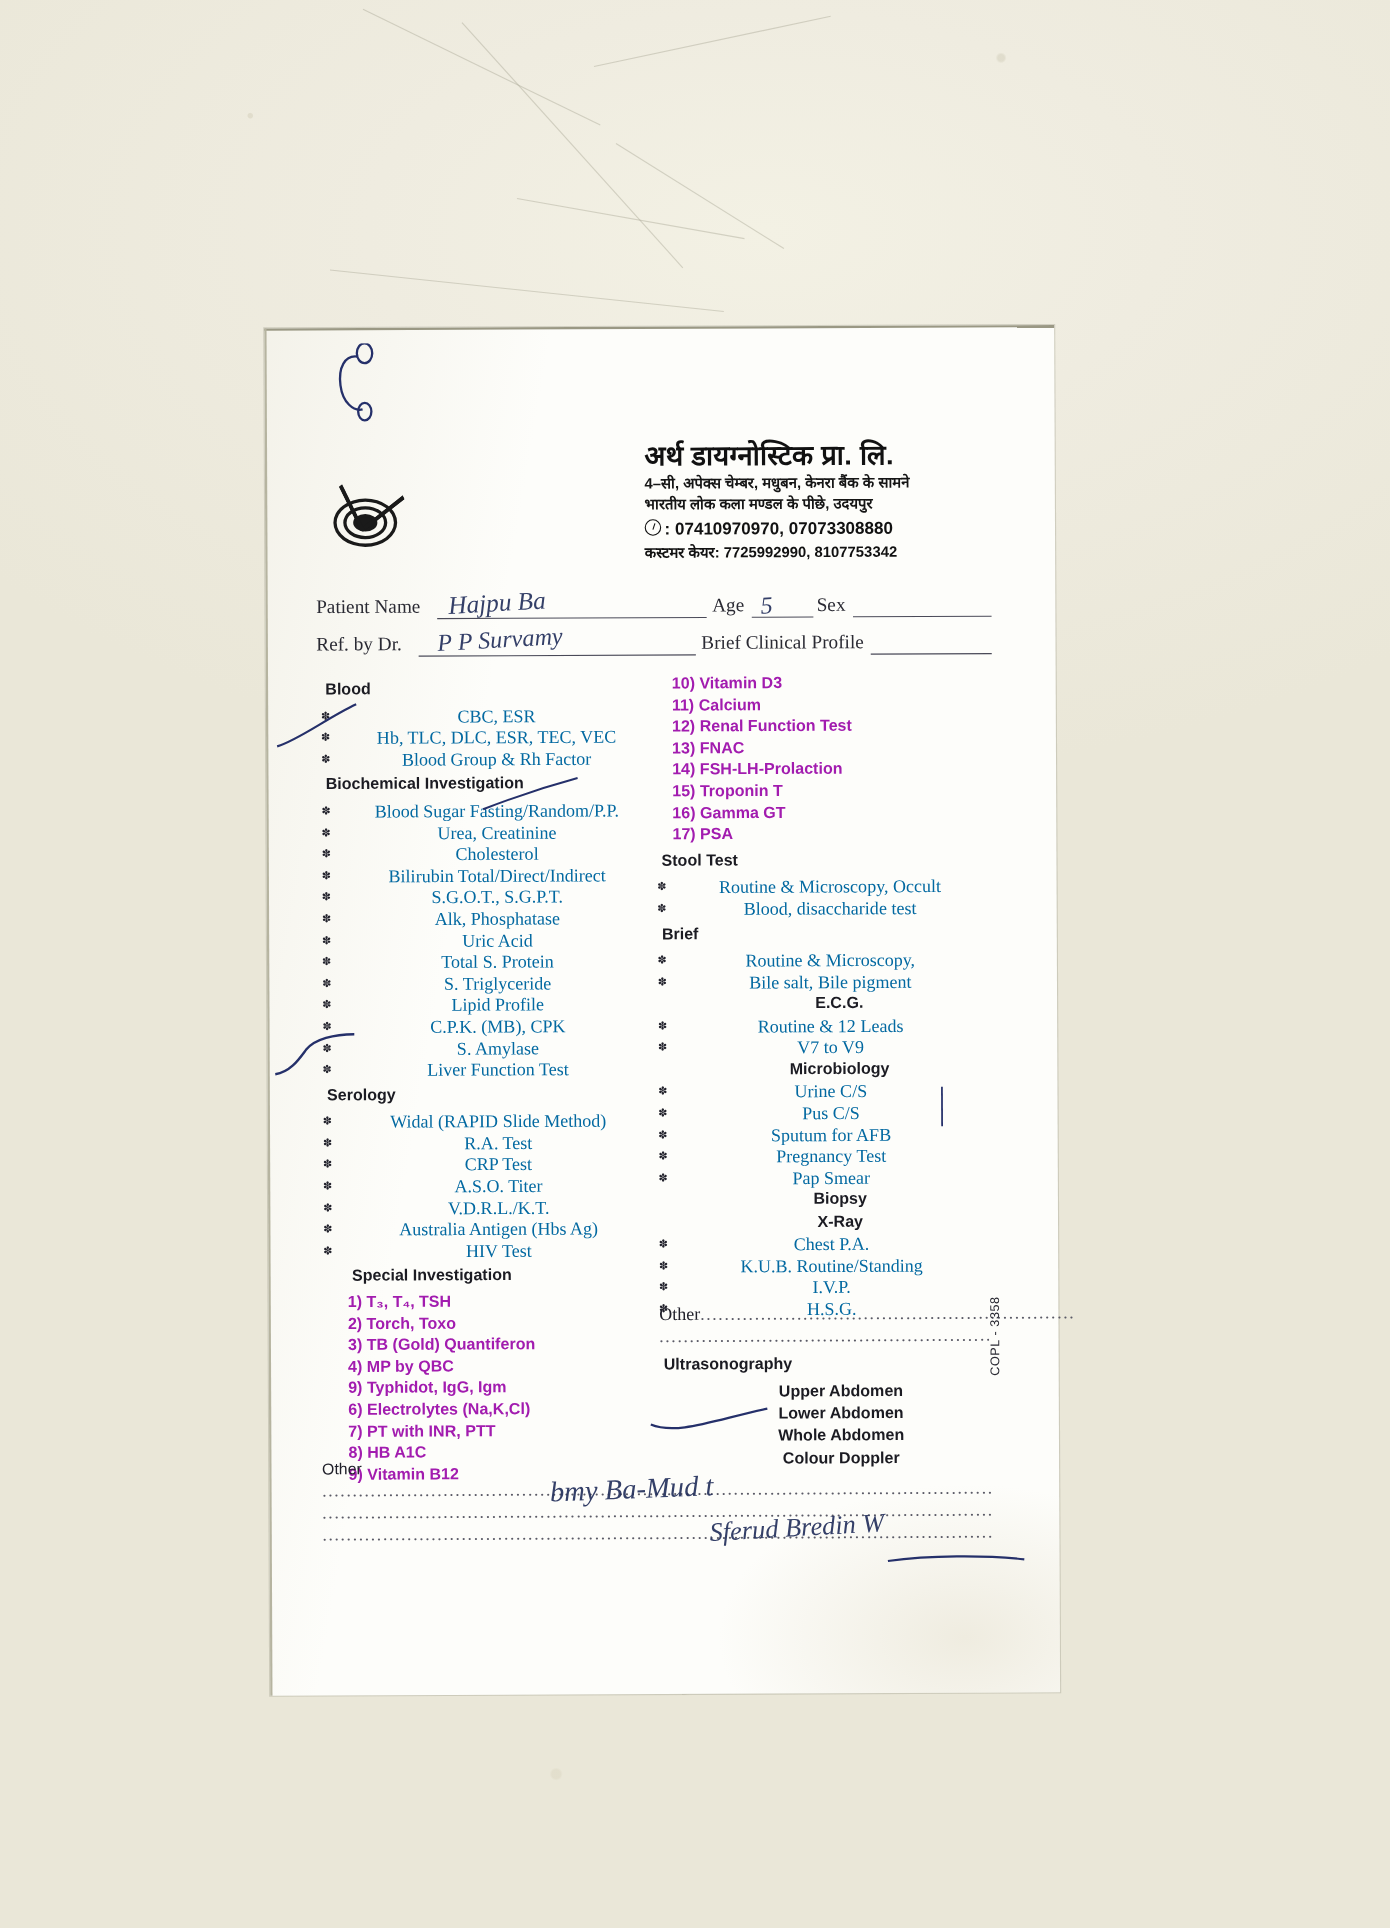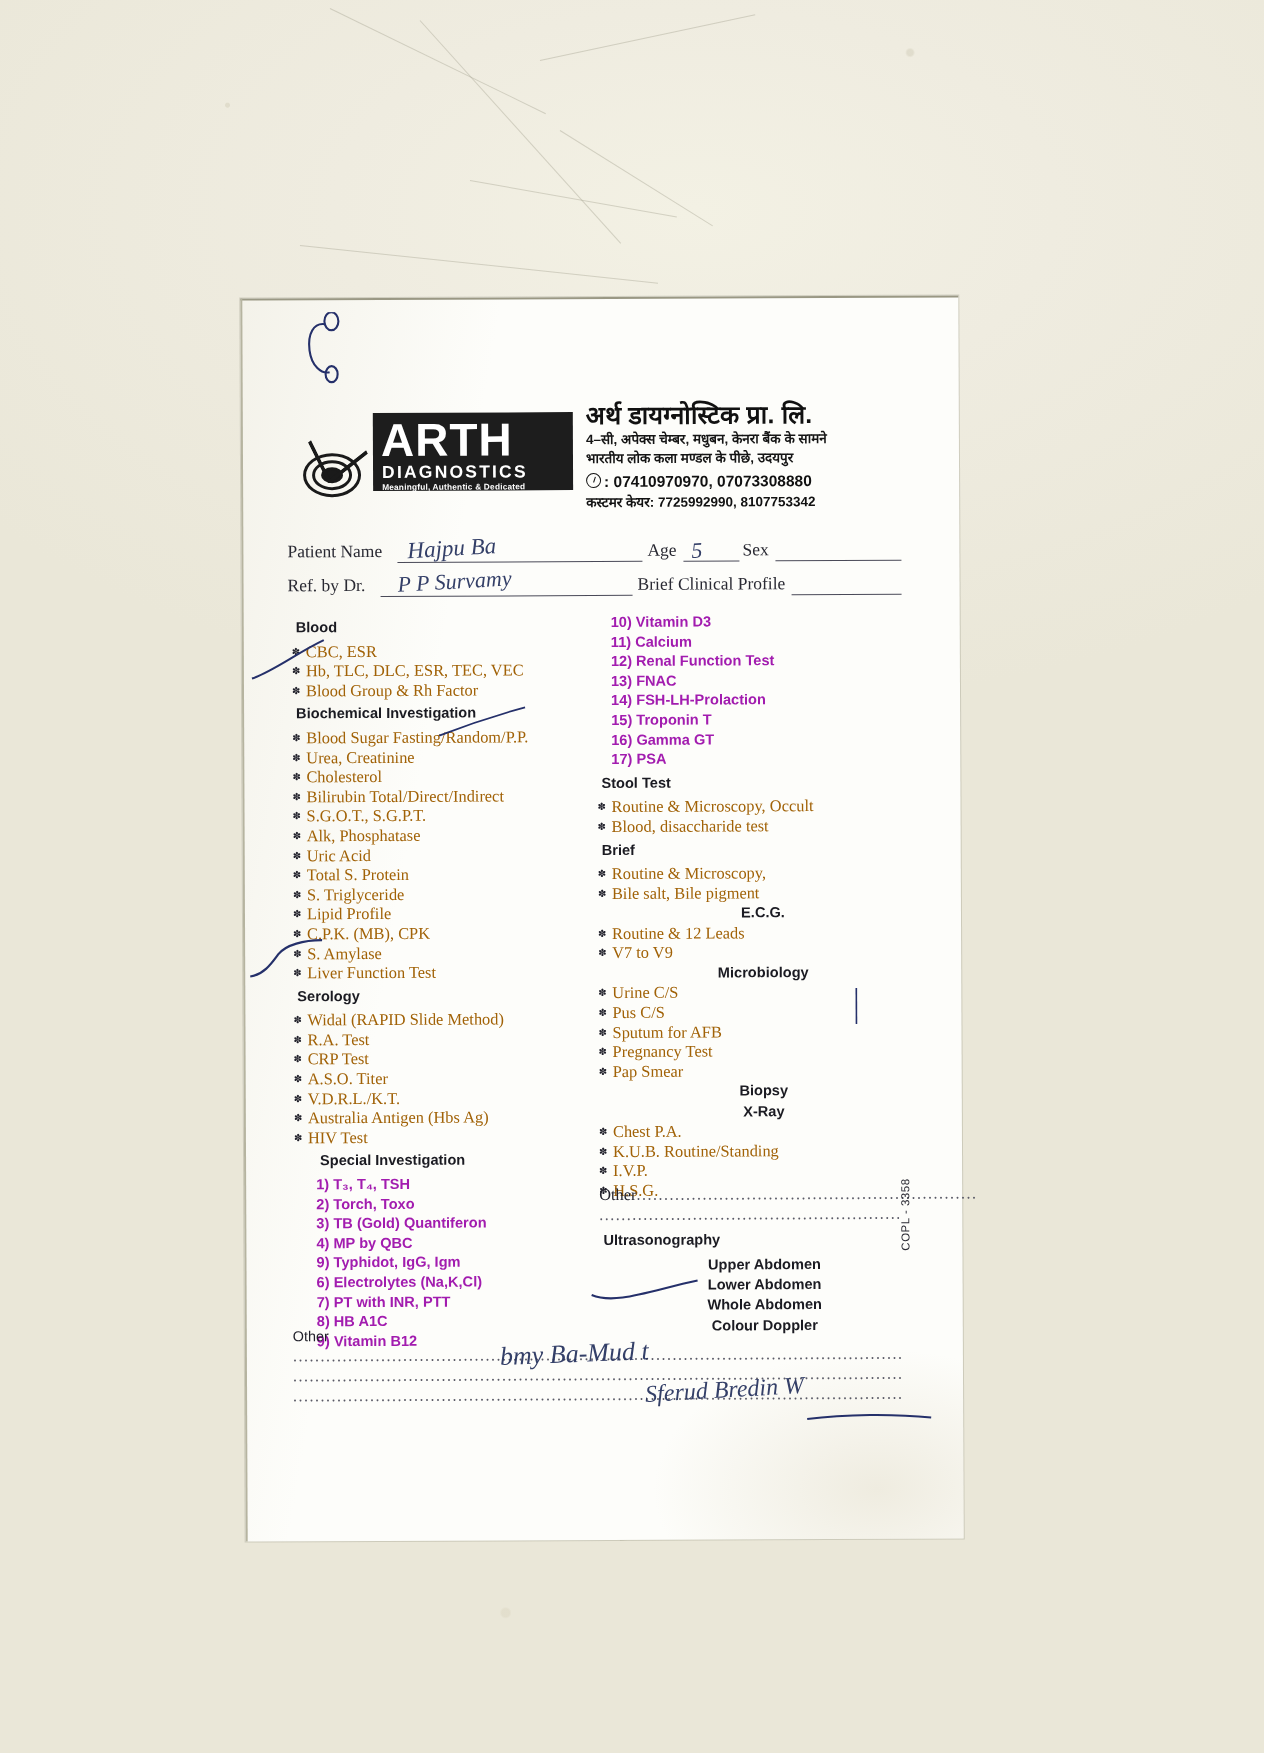--- a/index.html
+++ b/index.html
@@ -223,25 +223,26 @@
     font-weight: bold;
     font-size: 14.6px;
     color: #1b1b22;
     line-height: 19.6px;
     margin: 4px;
   }
   .grp-head.indent { padding-left: 22px; }
   .item {
     font-family: "Liberation Serif", serif;
     font-size: 16.4px;
-    color: #a16207;
+    color: #0369a1;
     line-height: 19.6px;
     padding-left: 14px;
     position: relative;
     white-space: nowrap;
+    text-align: center;
   }
   .item::before {
     content: "\273D";
     position: absolute;
     left: 0;
     top: 0px;
     font-size: 10px;
     color: #22222c;
   }
   .numitem {
@@ -342,25 +343,20 @@
     <ellipse cx="36" cy="62" rx="6" ry="8" fill="none" stroke="#25306a" stroke-width="2.1"></ellipse>
   </svg>
 
   <div id="header">
     <div id="logo-block">
       <div id="logo-mark">
         <div class="ring r1"></div>
         <div class="ring r2"></div>
         <div class="ring r3"></div>
         <div class="tick"></div>
-      </div>
-      <div id="logo-text-box">
-        <div id="logo-arth">ARTH</div>
-        <div id="logo-diag">DIAGNOSTICS</div>
-        <div id="logo-tag">Meaningful, Authentic &amp; Dedicated</div>
       </div>
     </div>
 
     <div id="clinic-info">
       <div id="clinic-name">अर्थ डायग्नोस्टिक प्रा. लि.</div>
       <div class="clinic-addr">4–सी, अपेक्स चेम्बर, मधुबन, केनरा बैंक के सामने</div>
       <div class="clinic-addr">भारतीय लोक कला मण्डल के पीछे, उदयपुर</div>
       <div id="clinic-phone">
         <span class="phone-ico"></span><span>: 07410970970, 07073308880</span>
       </div>

